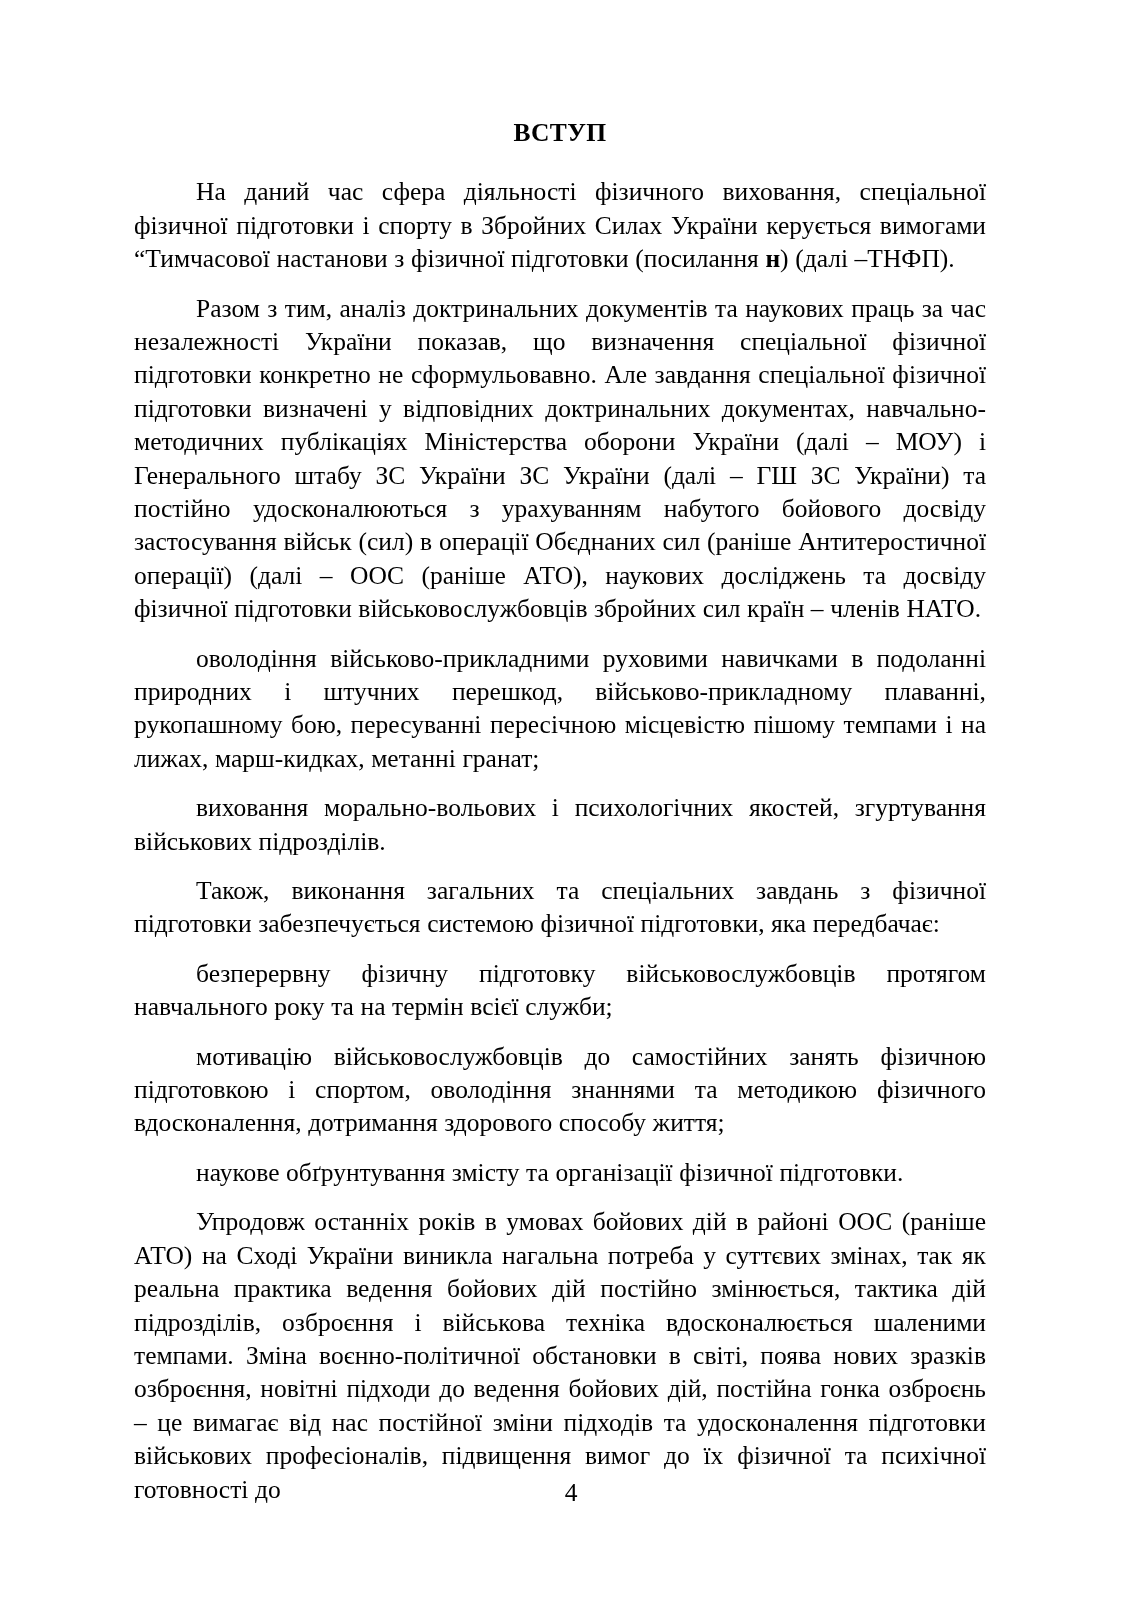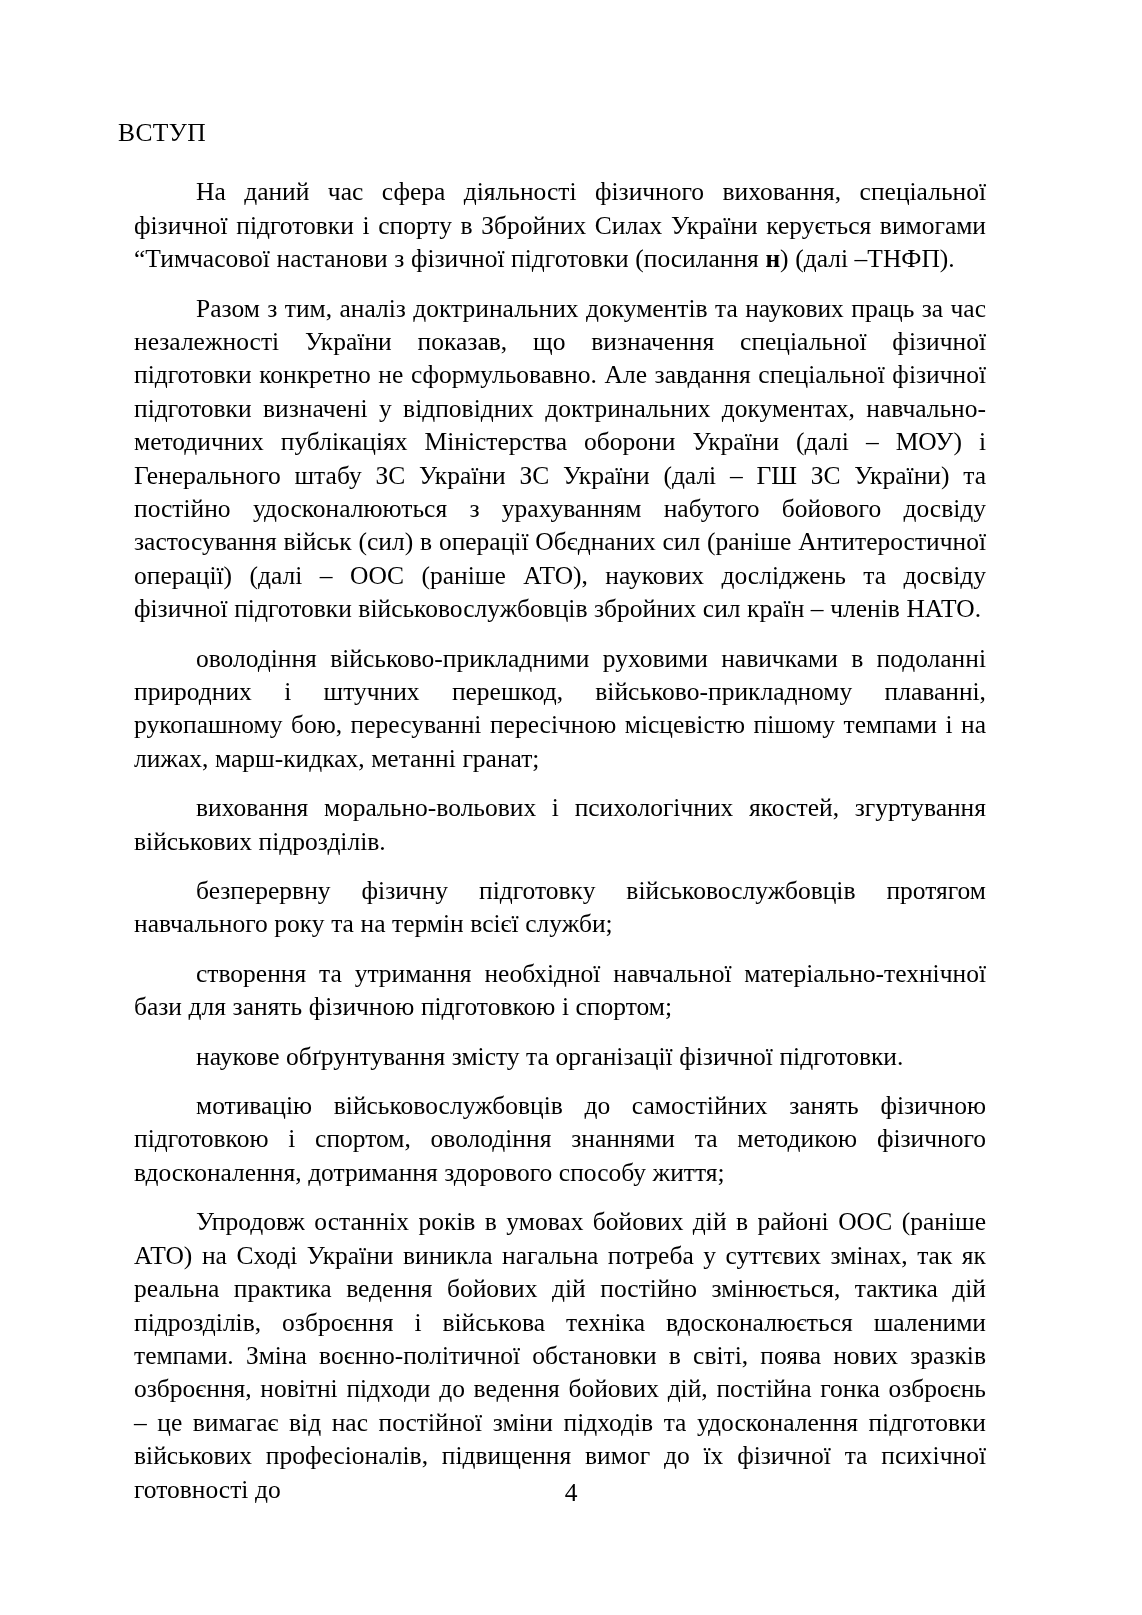--- a/index.html
+++ b/index.html
@@ -21,22 +21,22 @@
     overflow: hidden;
   }
   .content {
     position: absolute;
     left: 118px;
     top: 118px;
     width: 884px;
   }
   .doc-title {
     font-size: 25.5px;
-    font-weight: normal;
-    text-align: left;
+    font-weight: bold;
+    text-align: center;
     letter-spacing: 0.4px;
     margin: 0 0 28px 0;
     line-height: 1.15;
   }
   .para {
     font-size: 25.5px;
     line-height: 33.4px;
     text-align: justify;
     text-align-last: left;
     text-indent: 62px;
@@ -64,24 +64,24 @@
 
   <div class="content">
 
     <h1 class="doc-title">ВСТУП</h1>
 
     <div id="body-text">
         <p class="para"><span>На даний час сфера діяльності фізичного виховання, спеціальної фізичної підготовки і спорту в Збройних Силах України керується вимогами “Тимчасової настанови з фізичної підготовки (посилання </span><b>н</b><span>) (далі –ТНФП).</span></p>
         <p class="para"><span>Разом з тим, аналіз доктринальних документів та наукових праць за час незалежності України показав, що визначення спеціальної фізичної підготовки конкретно не сформульовавно. Але завдання спеціальної фізичної підготовки визначені у відповідних доктринальних документах, навчально-методичних публікаціях Міністерства оборони України (далі – МОУ) і Генерального штабу ЗС України ЗС України (далі – ГШ ЗС України) та постійно удосконалюються з урахуванням набутого бойового досвіду застосування військ (сил) в операції Обєднаних сил (раніше Антитеростичної операції) (далі – ООС (раніше АТО), наукових досліджень та досвіду фізичної підготовки військовослужбовців збройних сил країн – членів НАТО.</span></p>
         <p class="para"><span>оволодіння військово-прикладними руховими навичками в подоланні природних і штучних перешкод, військово-прикладному плаванні, рукопашному бою, пересуванні пересічною місцевістю пішому темпами і на лижах, марш-кидках, метанні гранат;</span></p>
         <p class="para"><span>виховання морально-вольових і психологічних якостей, згуртування військових підрозділів.</span></p>
+        <p class="para"><span>Також, виконання загальних та спеціальних завдань з фізичної підготовки забезпечується системою фізичної підготовки, яка передбачає:</span></p>
         <p class="para"><span>безперервну фізичну підготовку військовослужбовців протягом навчального року та на термін всієї служби;</span></p>
-        <p class="para"><span>створення та утримання необхідної навчальної матеріально-технічної бази для занять фізичною підготовкою і спортом;</span></p>
+        <p class="para"><span>мотивацію військовослужбовців до самостійних занять фізичною підготовкою і спортом, оволодіння знаннями та методикою фізичного вдосконалення, дотримання здорового способу життя;</span></p>
         <p class="para"><span>наукове обґрунтування змісту та організації фізичної підготовки.</span></p>
-        <p class="para"><span>мотивацію військовослужбовців до самостійних занять фізичною підготовкою і спортом, оволодіння знаннями та методикою фізичного вдосконалення, дотримання здорового способу життя;</span></p>
         <p class="para"><span>Упродовж останніх років в умовах бойових дій в районі ООС (раніше АТО) на Сході України виникла нагальна потреба у суттєвих змінах, так як реальна практика ведення бойових дій постійно змінюється, тактика дій підрозділів, озброєння і військова техніка вдосконалюється шаленими темпами. Зміна воєнно-політичної обстановки в світі, поява нових зразків озброєння, новітні підходи до ведення бойових дій, постійна гонка озброєнь – це вимагає від нас постійної зміни підходів та удосконалення підготовки військових професіоналів, підвищення вимог до їх фізичної та психічної готовності до</span></p>
       </div>
 
   </div>
 
   <div class="page-number">4</div>
 
 </div>
 
 </body></html>

